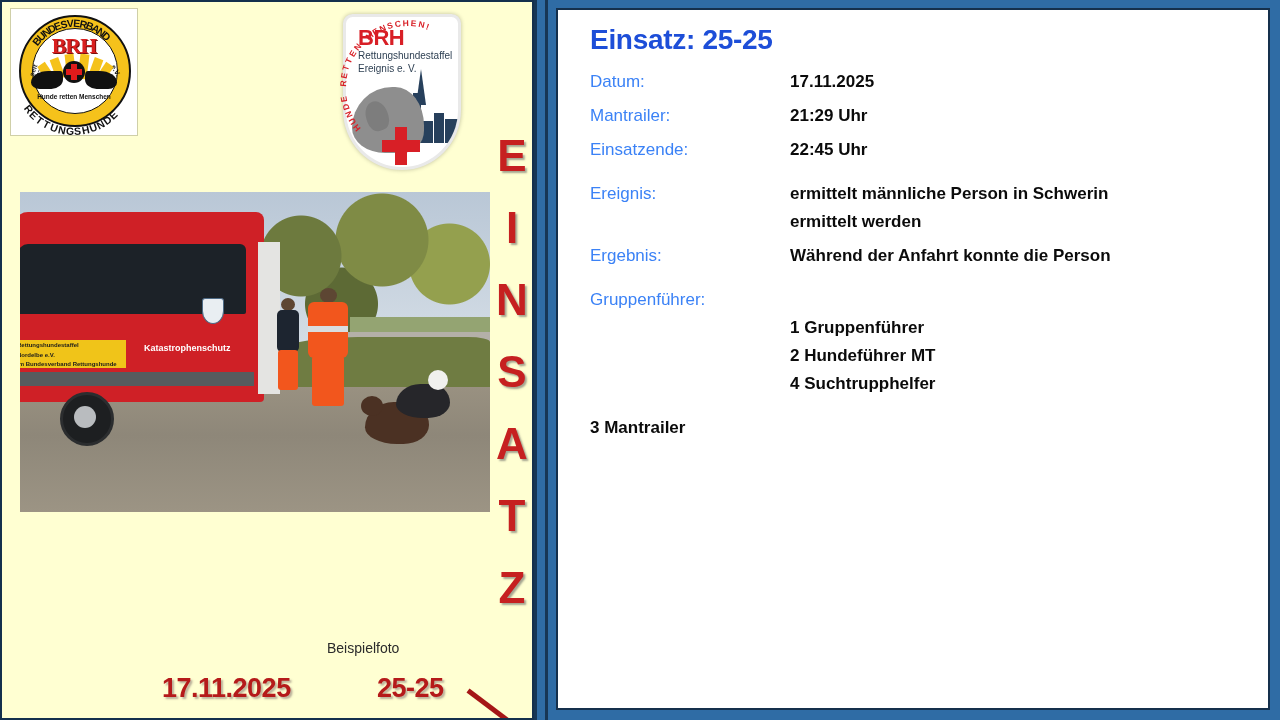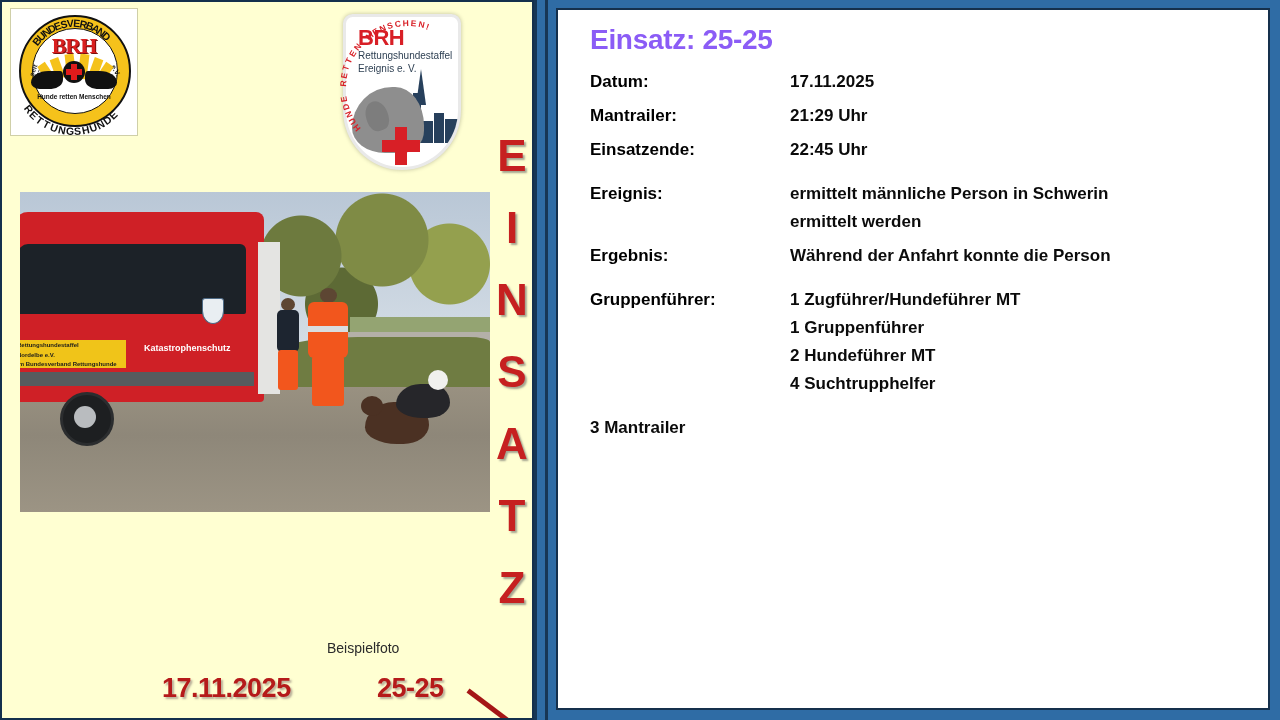--- a/index.html
+++ b/index.html
@@ -145,25 +145,25 @@
     transform:rotate(37deg);transform-origin:0 50%;}
 
   
   .divider{position:absolute;left:534px;top:0;width:14px;height:720px;background:#2f6ca5;
     border-left:3px solid #173655;border-right:3px solid #173655;box-sizing:border-box;}
 
   
   .right-panel{position:absolute;left:548px;top:0;width:732px;height:720px;background:#2f6ca5;}
   .card{position:absolute;left:8px;top:8px;right:10px;bottom:10px;background:#ffffff;
     border:2px solid #15304c;box-sizing:border-box;}
-  .card-title{position:absolute;left:32px;top:14px;font-size:28px;font-weight:bold;color:#8b5cf6;
+  .card-title{position:absolute;left:32px;top:14px;font-size:28px;font-weight:bold;color:#1d4ed8;
     letter-spacing:-.3px;}
   .rows{position:absolute;left:32px;top:62px;right:16px;}
   .row{display:flex;align-items:flex-start;margin-bottom:14px;}
-  .row .lbl{width:200px;flex:0 0 200px;font-size:17px;font-weight:bold;color:#000000;}
+  .row .lbl{width:200px;flex:0 0 200px;font-size:17px;font-weight:normal;color:#3b82f6;}
   .row .val{font-size:17px;font-weight:bold;color:#0b0b0b;}
   .row.cont{margin-top:-6px;}
   .gap{height:10px;}
 </style>
 </head>
 <body>
 
 <div class="stage">
 
   <div class="left-panel">
@@ -350,21 +350,20 @@
             <div class="lbl"></div>
             <div class="val">ermittelt werden</div>
           </div>
           <div class="row">
             <div class="lbl">Ergebnis:</div>
             <div class="val">Während der Anfahrt konnte die Person</div>
           </div>
           <div class="gap"></div>
           <div class="row">
             <div class="lbl">Gruppenführer:</div>
-            <div class="val">1 Zugführer/Hundeführer MT</div>
           </div>
           <div class="row cont">
             <div class="lbl"></div>
             <div class="val">1 Gruppenführer</div>
           </div>
           <div class="row cont">
             <div class="lbl"></div>
             <div class="val">2 Hundeführer MT</div>
           </div>
           <div class="row cont">

